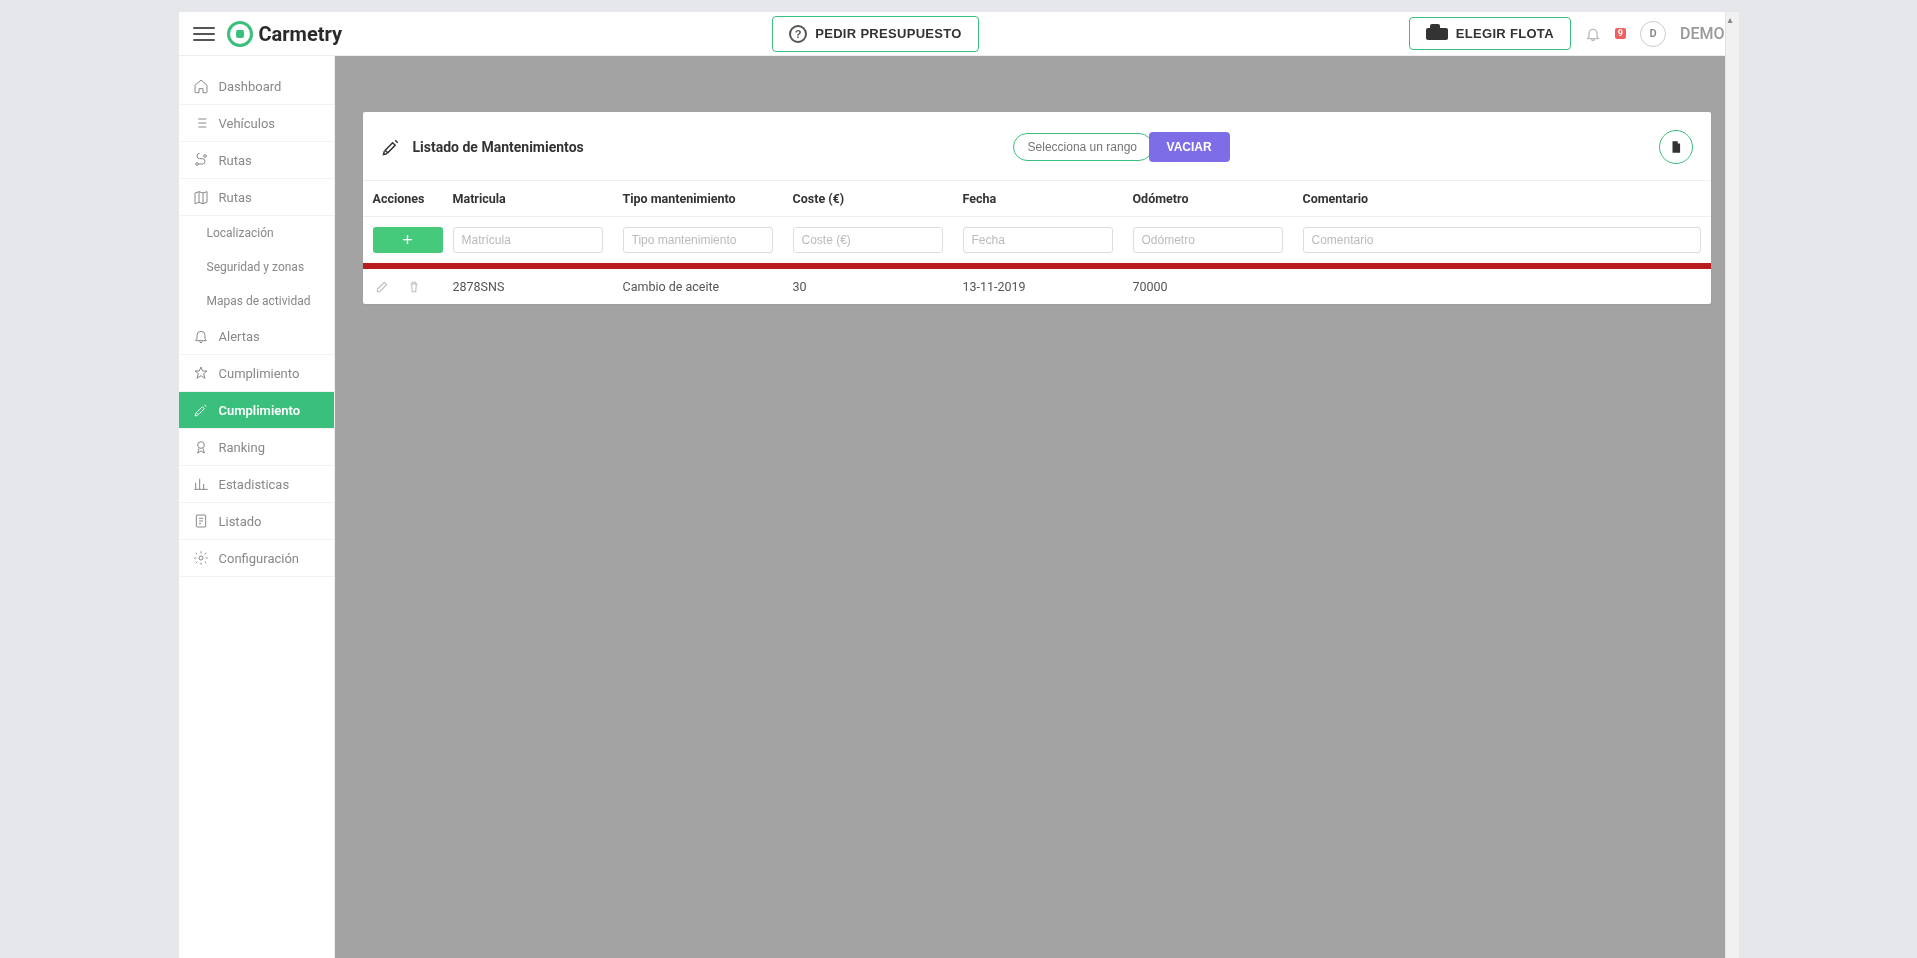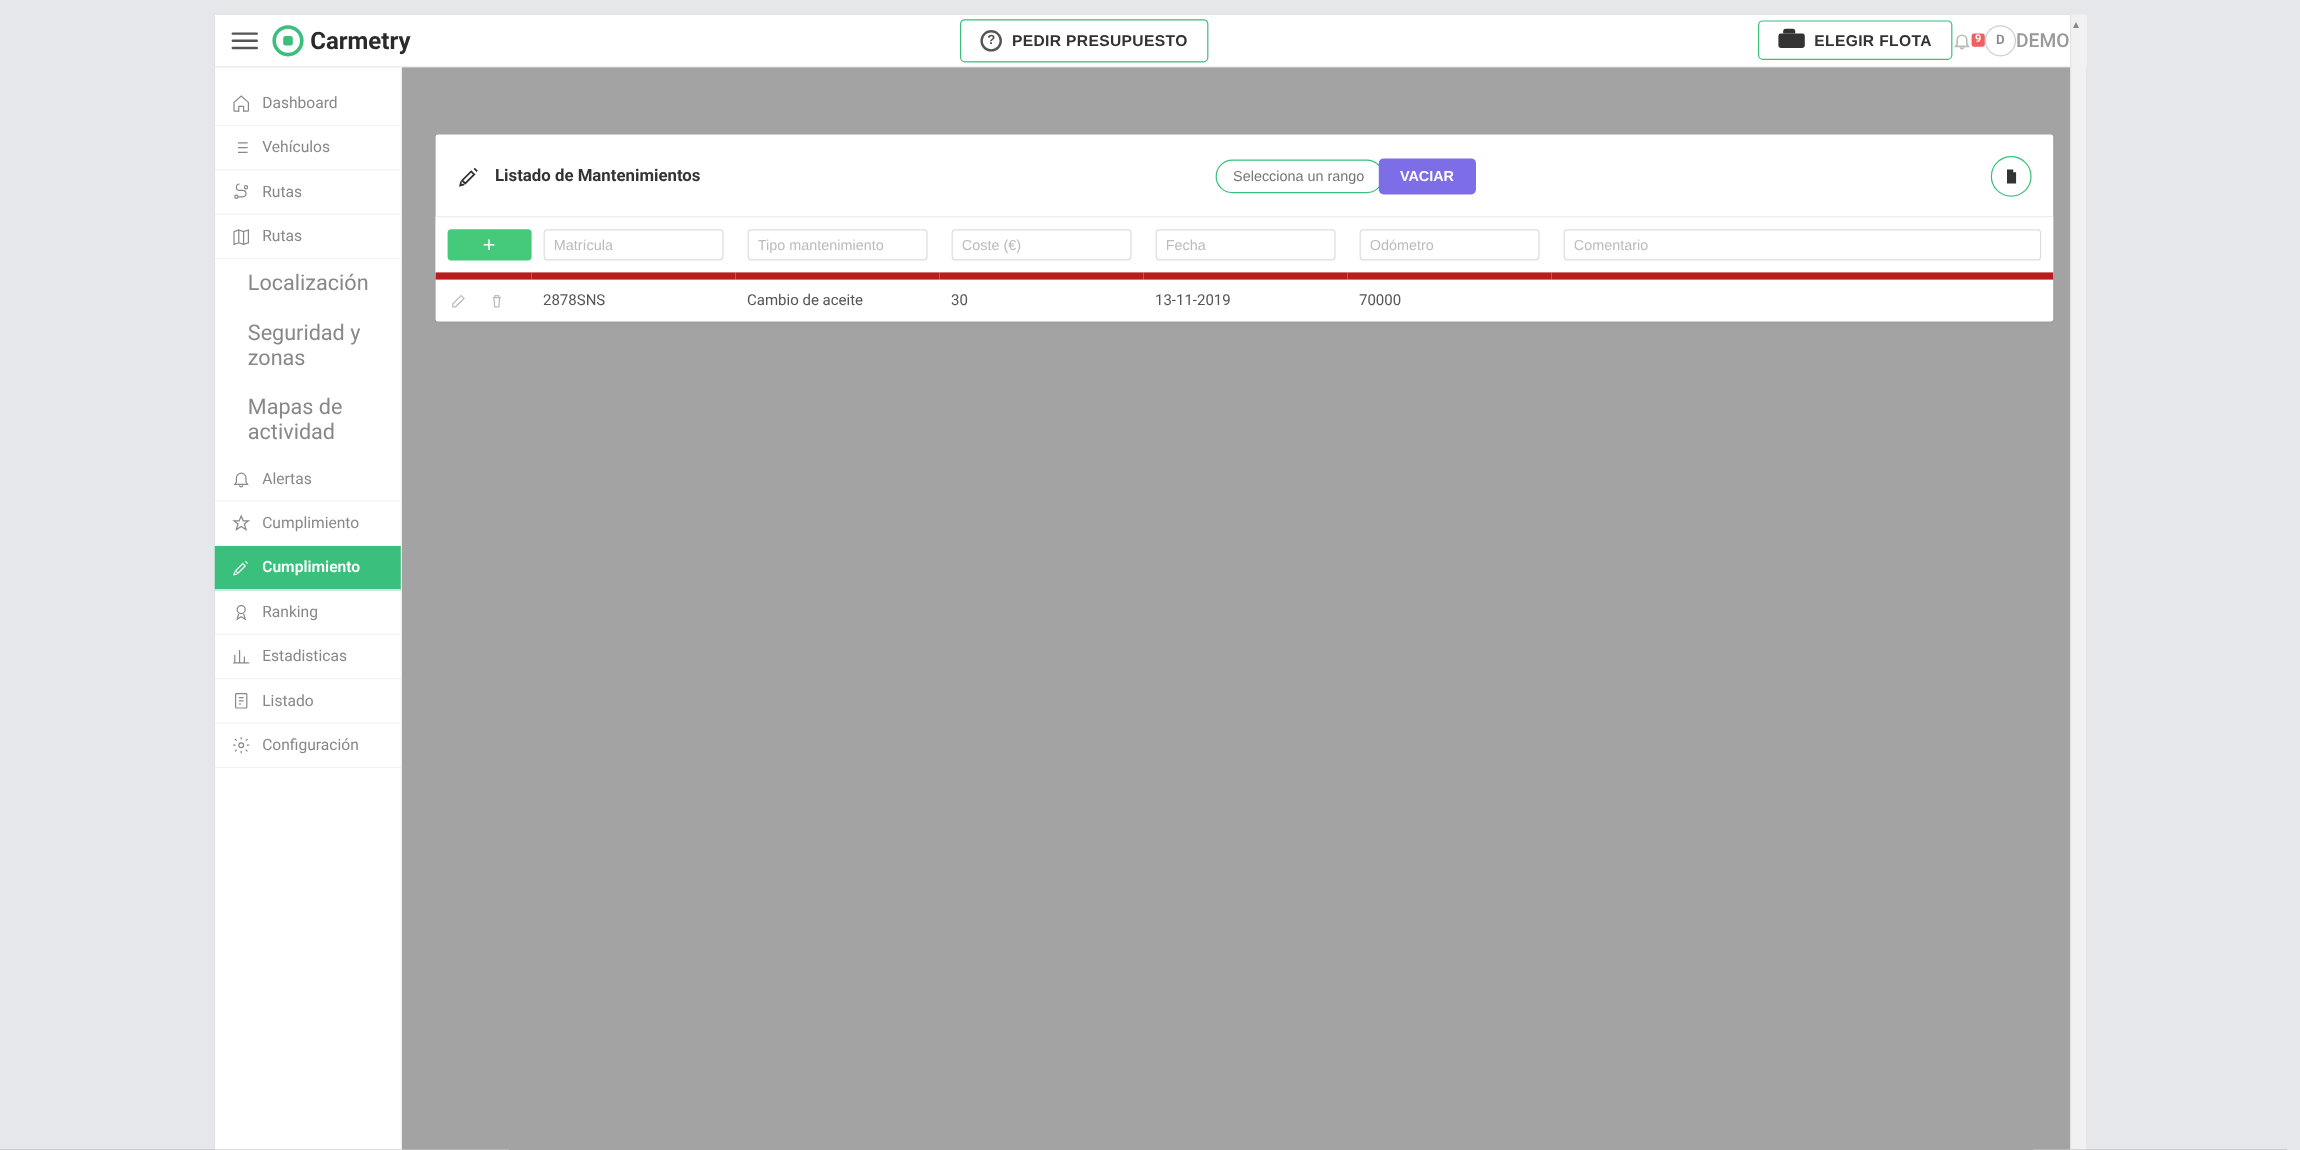--- a/index.html
+++ b/index.html
@@ -40,42 +40,42 @@
 }
 .top-center { flex:1; display:flex; justify-content:center;}
 .btn-outline-green {
   border:1.5px solid #3abf7c; background:#fff; color:#333; font-weight:700;
   padding:8px 16px; border-radius:4px; display:flex; align-items:center; gap:8px;
   font-size:13px; cursor:pointer; letter-spacing:.3px;
 }
 .help-circle { width:18px;height:18px;border:2px solid #555;border-radius:50%;display:inline-flex;align-items:center;justify-content:center;font-size:11px;font-weight:700;color:#555;}
 .car-icon { width:22px; height:12px; background:#333; border-radius:2px; position:relative;}
 .car-icon::before{content:"";position:absolute;top:-4px;left:4px;width:10px;height:4px;background:#333;border-radius:2px 2px 0 0;}
-.top-right { display:flex; align-items:center; }
+.top-right { display:flex; align-items:center; gap:14px;}
 .bell { width:16px;height:16px; position:relative; color:#bbb;}
 .bell svg{width:16px;height:16px;}
 .badge {
   background:#f06060; color:#fff; font-size:9px; font-weight:700;
   padding:1px 3px; border-radius:2px; line-height:1;
 }
 .avatar-circle {
   width:26px;height:26px;border:1px solid #ccc;border-radius:50%;
   display:inline-flex;align-items:center;justify-content:center;font-size:11px;color:#888;font-weight:600;
 }
 .user-label { font-size:16px; color:#999; font-weight:500;}
 .layout { display:flex; height:calc(100% - 44px); }
 .sidebar {
   width:156px; background:#fff; border-right:1px solid #eee;
   padding-top:12px; font-size:13px;
 }
 .nav-item {
   display:flex; align-items:center; gap:10px; padding:10px 14px;
   color:#888; border-bottom:1px solid #f2f2f2; cursor:pointer;
 }
-.nav-item.no-icon { padding-left:28px; border-bottom:none; font-size:18px;}
+.nav-item.no-icon { padding-left:28px; border-bottom:none; font-size:12px;}
 .nav-item.active { background:#3abf7c; color:#fff; font-weight:600;}
 .nav-icon { width:16px; height:16px; display:inline-flex; align-items:center; justify-content:center;}
 .nav-icon svg { width:16px; height:16px; stroke:currentColor; fill:none; stroke-width:1.5;}
 .nav-item.active .nav-icon svg { stroke:#fff;}
 .content { flex:1; padding:56px 28px; overflow-y:auto; position:relative;}
 .panel {
   background:#fff; border-radius:2px; box-shadow:0 1px 2px rgba(0,0,0,.04);
   padding:0;
 }
 .panel-header {
@@ -300,20 +300,29 @@
           <colgroup>
             <col class="col-actions">
               <col class="col-matricula">
               <col class="col-tipo">
             <col class="col-coste">
               <col class="col-fecha">
               <col class="col-odo">
               <col class="col-comentario">
           </colgroup>
           <thead>
+            <tr>
+              <th>Acciones</th>
+              <th>Matricula</th>
+              <th>Tipo mantenimiento</th>
+              <th>Coste (€)</th>
+              <th>Fecha</th>
+              <th>Odómetro</th>
+              <th>Comentario</th>
+            </tr>
             <tr class="filter-row">
               <th><button class="btn-add">+</button></th>
               <th><input placeholder="Matrícula" style=""></th>
               <th><input placeholder="Tipo mantenimiento" style=""></th>
               <th><input placeholder="Coste (€)" style=""></th>
               <th><input placeholder="Fecha" style=""></th>
               <th><input placeholder="Odómetro" style=""></th>
               <th><input placeholder="Comentario" style=""></th>
             </tr>
           </thead>

